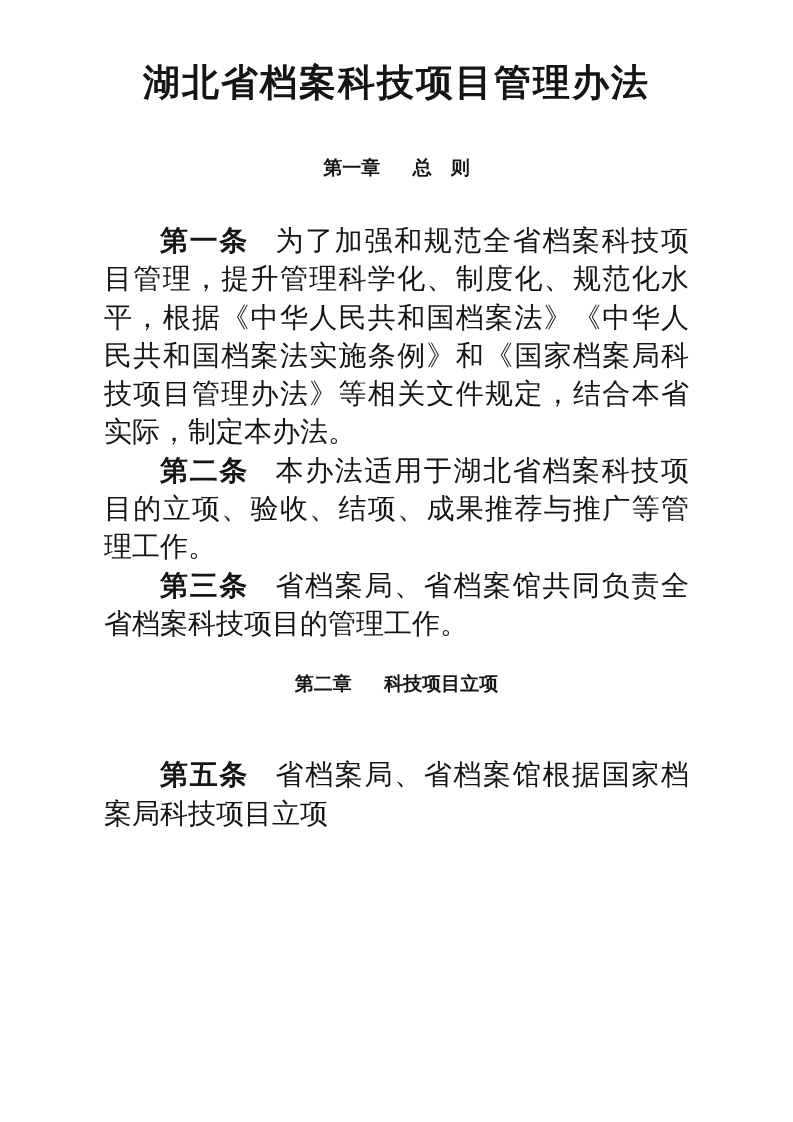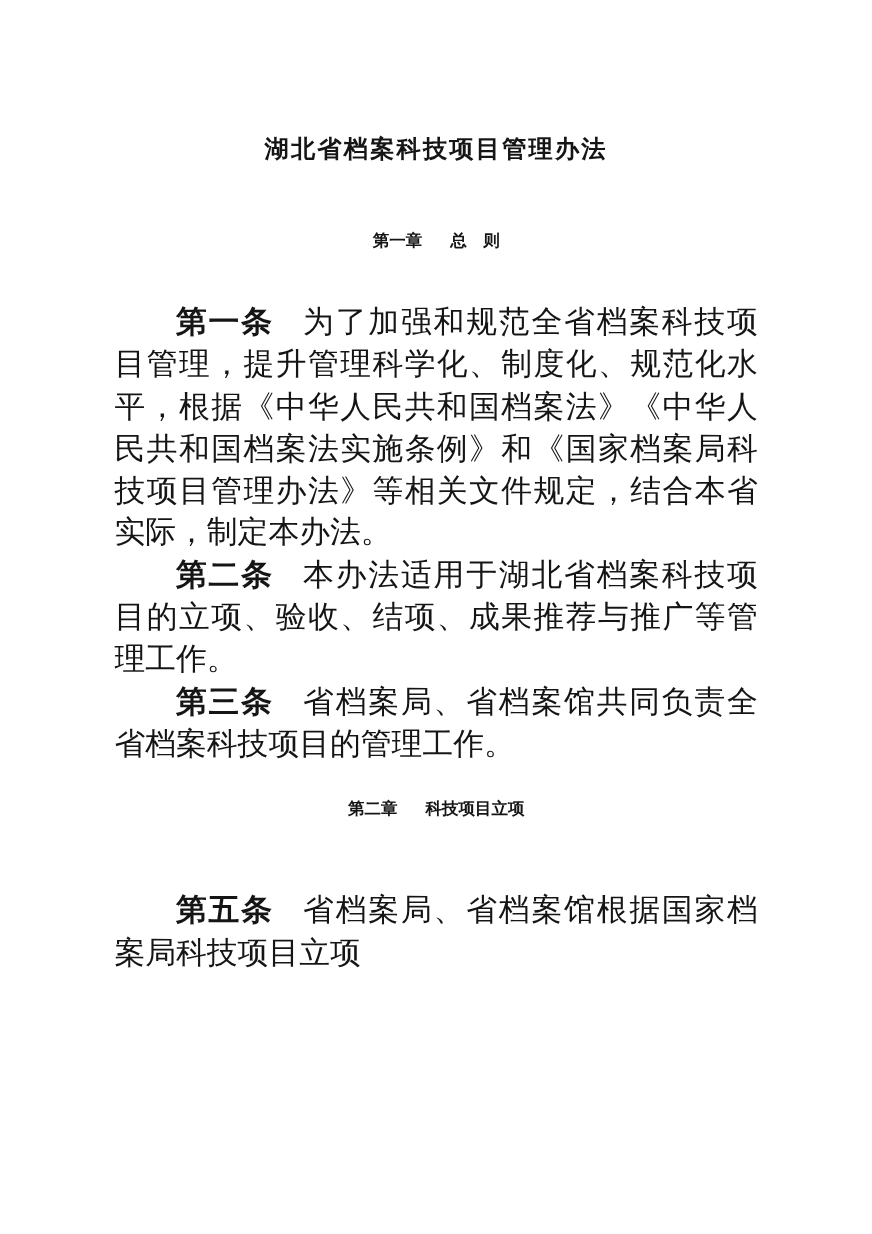--- a/index.html
+++ b/index.html
@@ -14,31 +14,31 @@
     margin: 0 auto;
     background: #ffffff;
     overflow: hidden;
     box-sizing: border-box;
     padding: 0 104px;
     font-family: "Liberation Serif", "DejaVu Serif", serif;
     color: #151515;
   }
   .doc-title {
     margin: 0;
-    padding-top: 115px;
-    font-size: 22px;
+    padding-top: 62px;
+    font-size: 37px;
     font-weight: 700;
     line-height: 42px;
     text-align: center;
     letter-spacing: 2px;
     white-space: nowrap;
   }
   .chapter-heading {
     margin: 0;
-    font-size: 15px;
+    font-size: 19px;
     font-weight: 700;
     line-height: 27px;
     text-align: center;
     white-space: nowrap;
   }
   .chapter-heading.first {
     margin-top: 50px;
   }
   .chapter-heading.second {
     margin-top: 27px;

